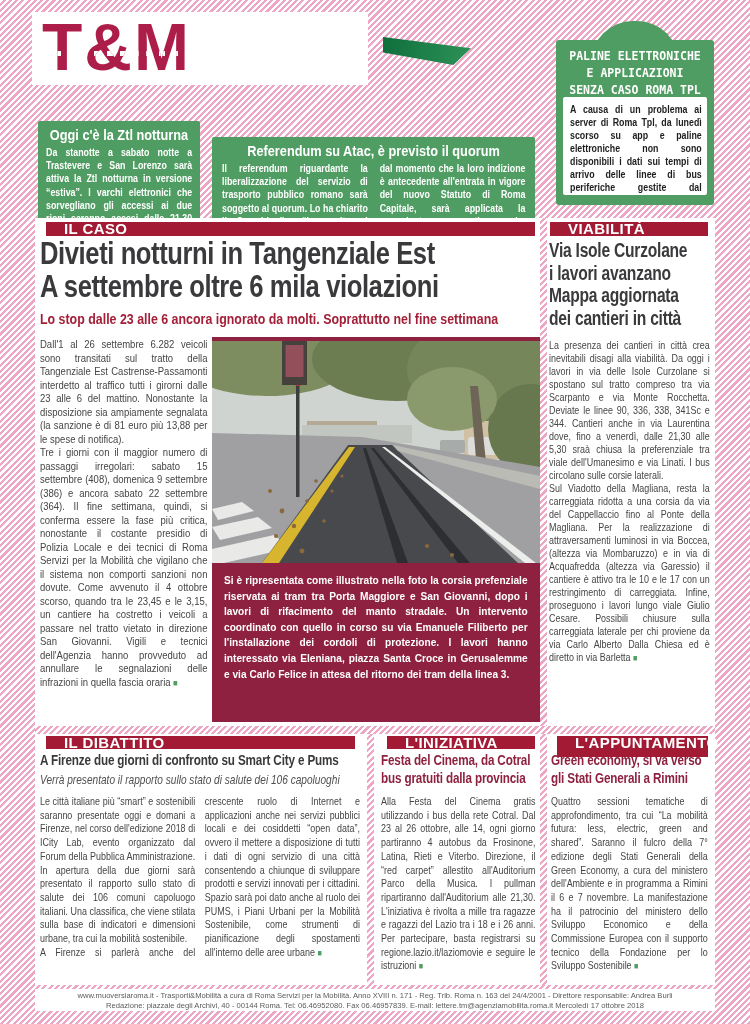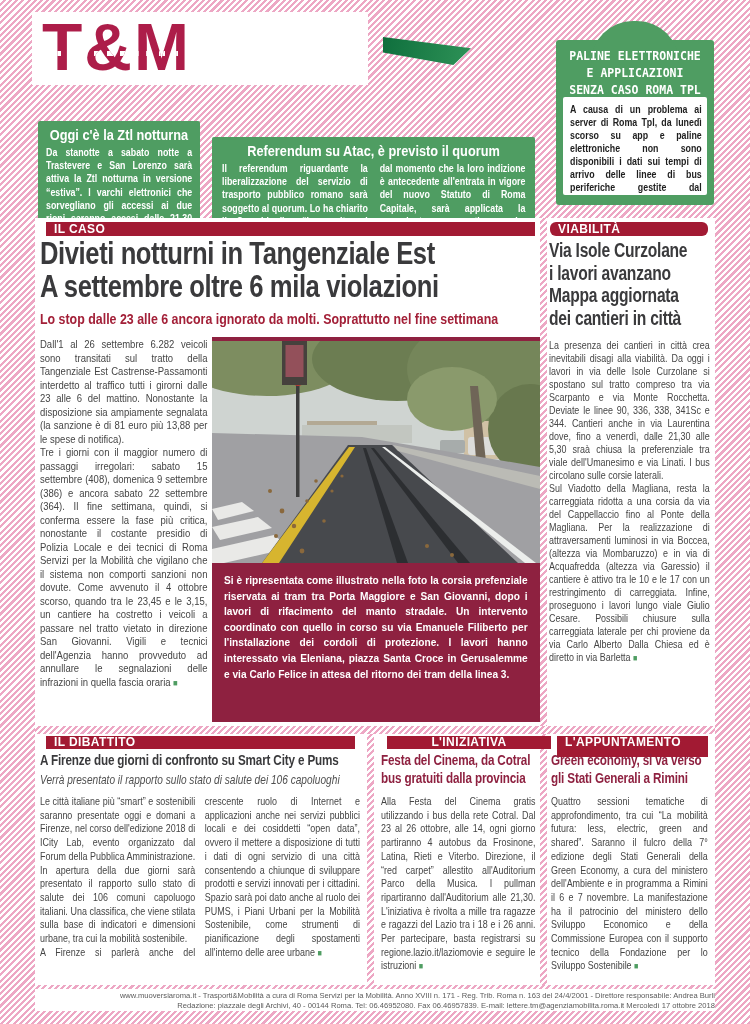--- a/index.html
+++ b/index.html
@@ -35,22 +35,22 @@
     color:#1e1e1e;font-weight:bold;font-size:10.4px;line-height:13px;text-align:justify;}
 
   
   .brief{position:absolute;background:#4f9d62;border-radius:2px;overflow:hidden;}
   .brief-title{text-align:center;color:#fff;font-weight:bold;font-size:14.5px;margin-top:6px;
     white-space:nowrap;transform:scaleX(.88);transform-origin:50% 0;}
   .brief-body{color:#fff;font-weight:bold;font-size:10.4px;line-height:13.2px;text-align:justify;
     transform:scaleX(.85);transform-origin:0 0;}
 
   
-  .section-bar{position:absolute;height:14px;background:#a21a33;color:#fff;font-size:12px;
-    font-weight:bold;line-height:14px;padding:0 8px;letter-spacing:.4px;}
+  .section-bar{position:absolute;height:14px;background:#a21a33;color:#fff;font-size:15px;
+    font-weight:bold;line-height:14px;padding:0 18px;letter-spacing:.4px;}
   .h-xl{position:absolute;font-weight:bold;color:#3a3a3c;font-size:30.5px;line-height:33px;
     letter-spacing:-.5px;white-space:pre-line;transform:scaleX(.84);transform-origin:0 0;}
   .standfirst{position:absolute;font-weight:bold;color:#a32038;font-size:15.5px;
     white-space:nowrap;transform:scaleX(.8);transform-origin:0 0;}
   .h-lg{position:absolute;font-weight:bold;color:#3a3a3c;font-size:20px;line-height:22.5px;
     letter-spacing:-.3px;white-space:pre-line;transform:scaleX(.78);transform-origin:0 0;}
   .h-md{position:absolute;font-weight:bold;font-size:15px;line-height:18px;letter-spacing:-.2px;
     white-space:nowrap;transform:scaleX(.78);transform-origin:0 0;}
   .h-md.red{color:#8e2140;white-space:pre-line;}
   .h-md.dark{color:#3a3a3c;}
@@ -62,21 +62,21 @@
   .sx85{transform:scaleX(.85);} .sx80{transform:scaleX(.8);}
   .sq{color:#4f9d62;font-size:9px;margin-left:3px;}
 
   .photo{position:absolute;left:212px;top:337px;width:328px;height:226px;border-top:4px solid #8e2140;background:#cfd4d1;}
   .caption-box{position:absolute;left:212px;top:563px;width:328px;height:159px;background:#8e2140;overflow:hidden;}
   .caption-text{margin:10px 0 0 12px;width:353px;transform:scaleX(.86);transform-origin:0 0;
     color:#fff;font-weight:bold;font-size:11.8px;line-height:15.6px;text-align:justify;}
 
   .two-col{column-count:2;column-gap:14px;}
 
-  .footer-line{text-align:right;font-size:7.6px;color:#5a5a5a;line-height:10px;}
+  .footer-line{text-align:center;font-size:7.6px;color:#5a5a5a;line-height:10px;}
 </style>
 </head>
 <body>
 
 <div class="page">
 
   <div class="panel" style="left:32px;top:12px;width:336px;height:73px;">
     <div class="abs logo" style="left:10px;top:3px;">T&amp;M</div>
   </div>
   <div class="ribbon"></div>
@@ -161,35 +161,35 @@
         <circle cx="215" cy="205" r="2"></circle>
           <circle cx="240" cy="214" r="2"></circle>
           <circle cx="130" cy="135" r="1.6"></circle>
       </g>
     </svg>
   </div>
   <div class="caption-box">
     <div class="caption-text">Si è ripresentata come illustrato nella foto la corsia prefenziale riservata ai tram tra Porta Maggiore e San Giovanni, dopo i lavori di rifacimento del manto stradale. Un intervento coordinato con quello in corso su via Emanuele Filiberto per l'installazione dei cordoli di protezione. I lavori hanno interessato via Eleniana, piazza Santa Croce in Gerusalemme e via Carlo Felice in attesa del ritorno dei tram della linea 3.</div>
   </div>
 
-  <div class="section-bar" style="left:550px;top:222px;width:158px;border-radius:6px;">VIABILITÀ</div>
+  <div class="section-bar" style="left:550px;top:222px;width:158px;">VIABILITÀ</div>
   <div class="h-lg" style="left:549px;top:239px;width:210px;">Via Isole Curzolane
 i lavori avanzano
 Mappa aggiornata
 dei cantieri in città</div>
   <div class="body-text sx80 preline" style="left:549px;top:339px;width:201px;line-height:13px;"><span>La presenza dei cantieri in città crea inevitabili disagi alla viabilità. Da oggi i lavori in via delle Isole Curzolane si spostano sul tratto compreso tra via Scarpanto e via Monte Rocchetta. Deviate le linee 90, 336, 338, 341Sc e 344. Cantieri anche in via Laurentina dove, fino a venerdì, dalle 21,30 alle 5,30 sraà chiusa la preferenziale tra viale dell'Umanesimo e via Linati. I bus circolano sulle corsie laterali.
 Sul Viadotto della Magliana, resta la carreggiata ridotta a una corsia da via del Cappellaccio fino al Ponte della Magliana. Per la realizzazione di attraversamenti luminosi in via Boccea, (altezza via Mombaruzzo) e in via di Acquafredda (altezza via Garessio) il cantiere è attivo tra le 10 e le 17 con un restringimento di carreggiata. Infine, proseguono i lavori lungo viale Giulio Cesare. Possibili chiusure sulla carreggiata laterale per chi proviene da via Carlo Alberto Dalla Chiesa ed è diretto in via Barletta</span><span class="sq">■</span></div>
 
   <div class="section-bar" style="left:46px;top:736px;width:309px;height:13px;line-height:13px;">IL DIBATTITO</div>
   <div class="h-md dark" style="left:40px;top:751px;width:412px;">A Firenze due giorni di confronto su Smart City e Pums</div>
   <div class="ital" style="left:40px;top:772px;width:427px;">Verrà presentato il rapporto sullo stato di salute dei 106 capoluoghi</div>
   <div class="body-text sx80 preline two-col" style="left:40px;top:795px;width:400px;line-height:13.7px;column-gap:12px;"><span>Le città italiane più “smart” e sostenibili saranno presentate oggi e domani a Firenze, nel corso dell'edizione 2018 di ICity Lab, evento organizzato dal Forum della Pubblica Amministrazione. In apertura della due giorni sarà presentato il rapporto sullo stato di salute dei 106 comuni capoluogo italiani. Una classifica, che viene stilata sulla base di indicatori e dimensioni urbane, tra cui la mobilità sostenibile.
 A Firenze si parlerà anche del crescente ruolo di Internet e applicazioni anche nei servizi pubblici locali e dei cosiddetti “open data”, ovvero il mettere a disposizione di tutti i dati di ogni servizio di una città consentendo a chiunque di sviluppare prodotti e servizi innovati per i cittadini. Spazio sarà poi dato anche al ruolo dei PUMS, i Piani Urbani per la Mobilità Sostenibile, come strumenti di pianificazione degli spostamenti all'interno delle aree urbane</span><span class="sq">■</span></div>
 
-  <div class="section-bar" style="left:387px;top:736px;width:164px;height:13px;line-height:13px;text-align:center;">L'INIZIATIVA</div>
+  <div class="section-bar" style="left:387px;top:736px;width:148px;height:13px;line-height:13px;">L'INIZIATIVA</div>
   <div class="h-md red" style="left:381px;top:751px;width:205px;">Festa del Cinema, da Cotral
 bus gratuiti dalla provincia</div>
   <div class="body-text sx80" style="left:381px;top:795px;width:193px;line-height:13.7px;"><span>Alla Festa del Cinema gratis utilizzando i bus della rete Cotral. Dal 23 al 26 ottobre, alle 14, ogni giorno partiranno 4 autobus da Frosinone, Latina, Rieti e Viterbo. Direzione, il “red carpet” allestito all'Auditorium Parco della Musica. I pullman ripartiranno dall'Auditorium alle 21,30. L'iniziativa è rivolta a mille tra ragazze e ragazzi del Lazio tra i 18 e i 26 anni. Per partecipare, basta registrarsi su regione.lazio.it/laziomovie e seguire le istruzioni</span><span class="sq">■</span></div>
 
   <div class="section-bar" style="left:557px;top:736px;width:151px;height:21px;line-height:13px;">L'APPUNTAMENTO</div>
   <div class="h-md red" style="left:551px;top:751px;width:210px;">Green economy, si va verso
 gli Stati Generali a Rimini</div>
   <div class="body-text sx80" style="left:551px;top:795px;width:196px;line-height:13.7px;"><span>Quattro sessioni tematiche di approfondimento, tra cui “La mobilità futura: less, electric, green and shared”. Saranno il fulcro della 7° edizione degli Stati Generali della Green Economy, a cura del ministero dell'Ambiente e in programma a Rimini il 6 e 7 novembre. La manifestazione ha il patrocinio del ministero dello Sviluppo Economico e della Commissione Europea con il supporto tecnico della Fondazione per lo Sviluppo Sostenibile</span><span class="sq">■</span></div>
 
   <div class="panel" style="left:35px;top:989px;width:680px;height:22px;padding-top:2px;">

